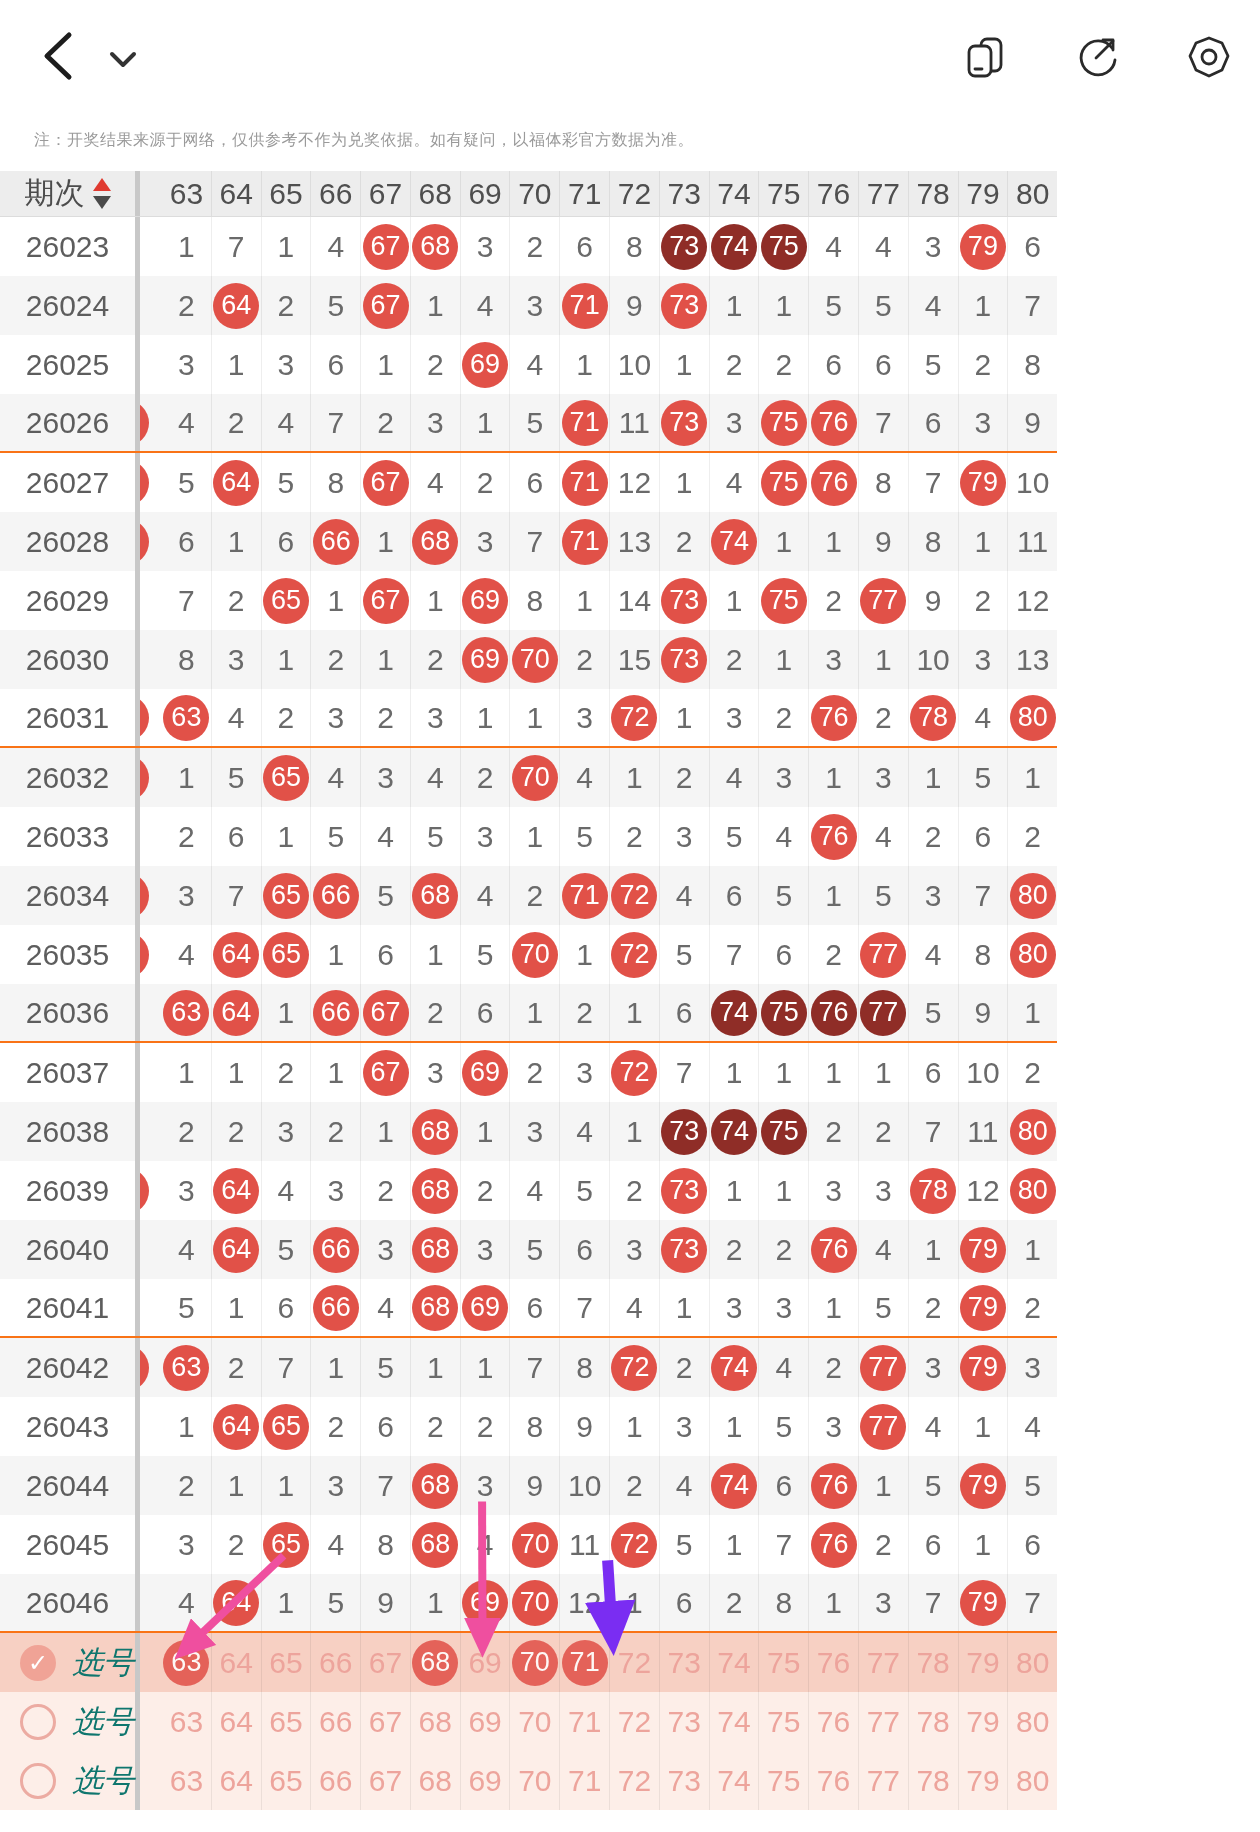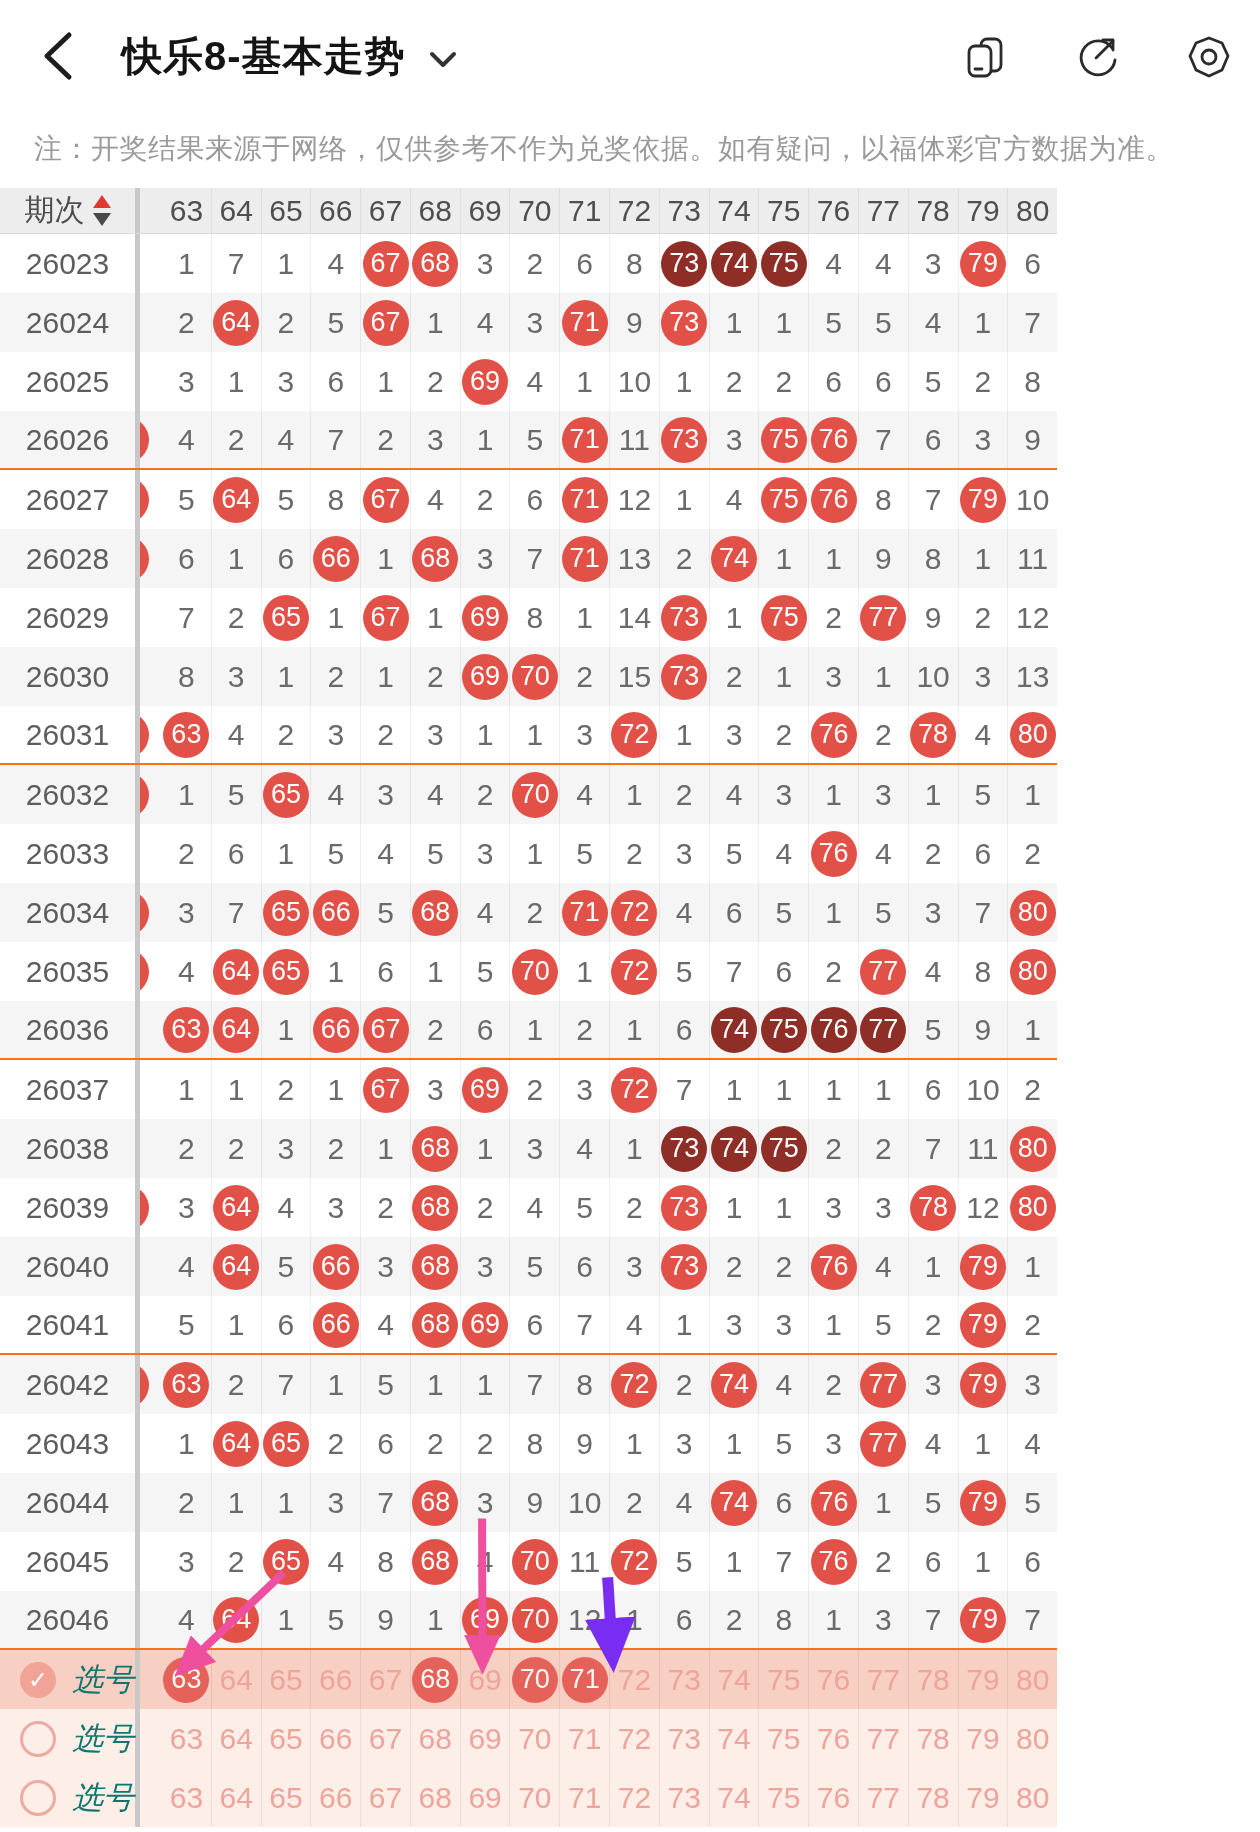--- a/index.html
+++ b/index.html
@@ -8,21 +8,21 @@
 
   
   .nav { height:112px; display:flex; align-items:center; padding:0 30px; position:relative; }
   .back-btn { width:56px; height:56px; display:flex; align-items:center; justify-content:center; }
   .nav-title { font-size:40px; font-weight:800; color:#141414; margin-left:36px; letter-spacing:1px; }
   .title-caret { margin-left:22px; margin-top:8px; }
   .nav-right { position:absolute; right:28px; top:34px; display:flex; gap:66px; }
   .nav-ic { width:46px; height:46px; }
 
   
-  .notice { padding:18px 34px 20px 34px; font-size:28px; color:#9a9a9a; letter-spacing:0.5px; }
+  .notice { padding:18px 34px 20px 34px; font-size:16px; color:#9a9a9a; letter-spacing:0.5px; }
 
   
   .board { position:relative; width:1057px;text-align:right; }
   .thead { display:flex; height:46px; background:#ededed; border-bottom:1px solid #dcdcdc; }
   .thead .pcol { display:flex; align-items:center; justify-content:center; font-size:30px; color:#4c4c4c; }
   .thead .cell { font-size:30px; color:#4f4f4f; }
   .pcol { flex:0 0 140px; border-right:5px solid #c8c8c8; display:flex;
           align-items:center; justify-content:center; font-size:30px; color:#5d5d5d; }
   .cells { flex:1; display:flex; position:relative; overflow:hidden;padding-left:22px; }
   .cell { flex:1; display:flex; align-items:center; justify-content:center;
@@ -63,21 +63,20 @@
 </head>
 <body>
 
 <div class="nav">
   <div class="back-btn">
     <svg width="34" height="50" viewBox="0 0 34 50">
       <polyline points="28,4 6,25 28,46" fill="none" stroke="#1d1d1d" stroke-width="5" stroke-linecap="round" stroke-linejoin="round"></polyline>
     </svg>
   </div>
   <div style="display:flex;align-items:center;">
-    <span class="nav-title">快乐8-基本走势</span>
     <svg class="title-caret" width="30" height="20" viewBox="0 0 30 20">
       <polyline points="4,4 15,15 26,4" fill="none" stroke="#333" stroke-width="4" stroke-linecap="round" stroke-linejoin="round"></polyline>
     </svg>
   </div>
   <div class="nav-right">
     <svg class="nav-ic" viewBox="0 0 46 46">
       <rect x="19" y="5" width="20" height="32" rx="6" fill="none" stroke="#2a2a2a" stroke-width="2.8"></rect>
       <rect x="7" y="12" width="22" height="30" rx="6" fill="#fff" stroke="#2a2a2a" stroke-width="2.8"></rect>
       <line x1="13" y1="35" x2="20" y2="35" stroke="#2a2a2a" stroke-width="2.8" stroke-linecap="round"></line>
     </svg>

